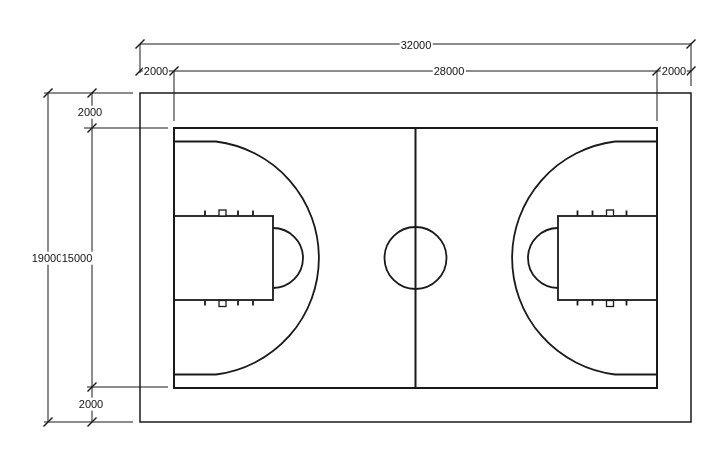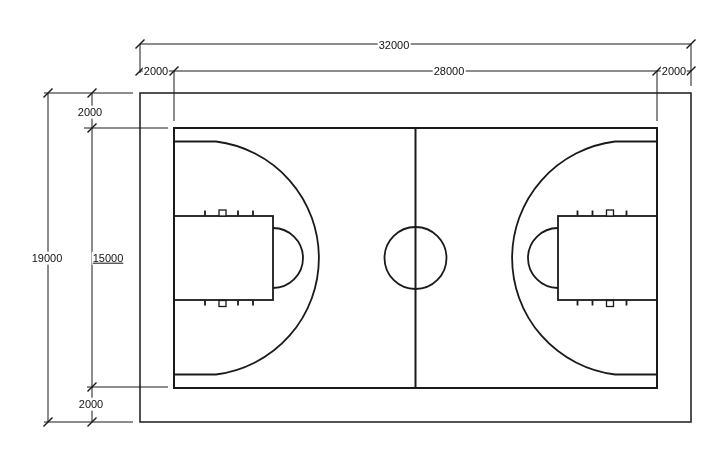--- a/index.html
+++ b/index.html
@@ -109,22 +109,22 @@
 
       <g stroke-width="1.8">
         <line x1="577.5" y1="300.5" x2="577.5" y2="305.5"></line>
         <line x1="592.5" y1="300.5" x2="592.5" y2="305.5"></line>
         <rect x="606.5" y="300.5" width="7" height="6" stroke-width="1.3" fill="#ffffff"></rect>
         <line x1="626.5" y1="300.5" x2="626.5" y2="305.5"></line>
       </g>
     </g>
   </svg>
 
-  <span class="dim-label" style="left:394px; top:45px;text-align:center;">32000</span>
+  <span class="dim-label" style="left:416px; top:45px;text-align:center;">32000</span>
   <span class="dim-label" style="left:156px; top:71px;">2000</span>
   <span class="dim-label" style="left:415px; top:71px;margin-left:34px;">28000</span>
   <span class="dim-label" style="left:674px; top:71px;">2000</span>
   <span class="dim-label" style="left:90px; top:112px;">2000</span>
   <span class="dim-label" style="left:47px; top:258px;">19000</span>
-  <span class="dim-label" style="left:108px; top:258px;text-decoration:underline;">15000</span>
+  <span class="dim-label" style="left:77px; top:258px;">15000</span>
   <span class="dim-label" style="left:91px; top:404px;">2000</span>
 
 </div>
 
 </body></html>

